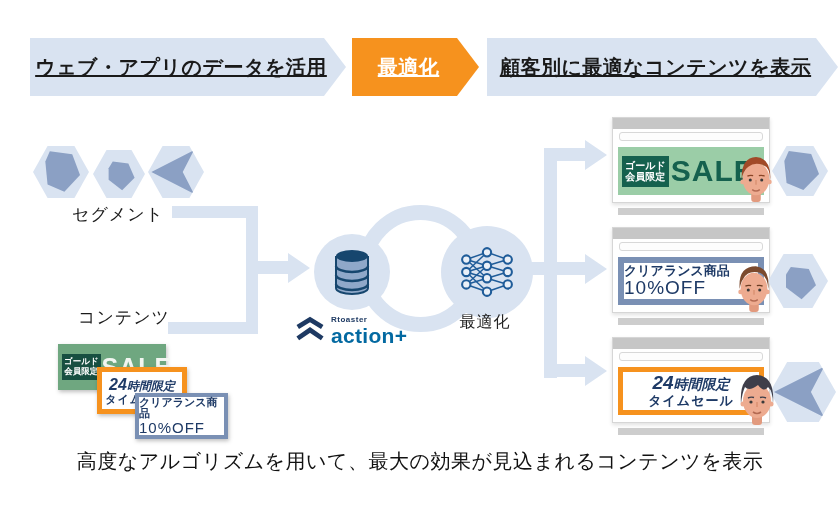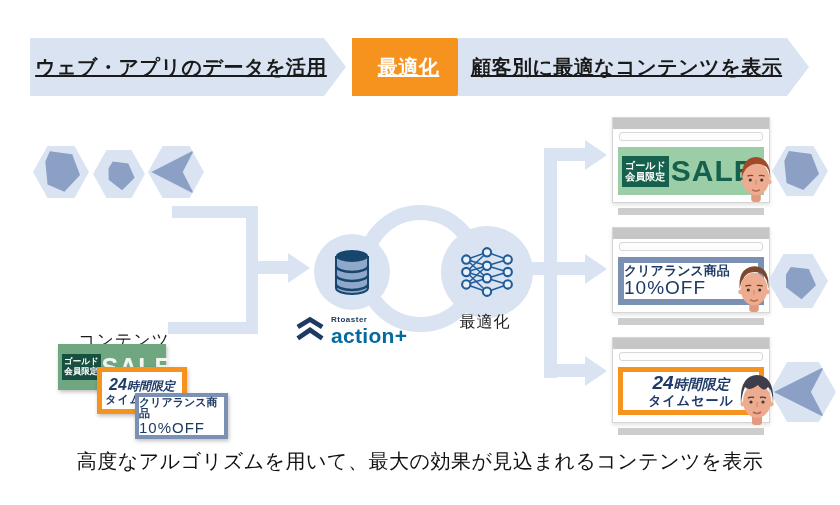--- a/index.html
+++ b/index.html
@@ -9,39 +9,39 @@
 
   
   .chev { position:absolute; top:38px; height:58px; display:flex; align-items:center;
           justify-content:center; font-weight:bold; font-size:20px; color:#1a1a1a;
           clip-path:polygon(0 0, calc(100% - 22px) 0, 100% 50%, calc(100% - 22px) 100%, 0 100%);
           padding-right:14px; letter-spacing:.5px;text-decoration:underline; }
   .chev.blue { background:#d9e3f1; }
   .chev.orange { background:#f6921e; color:#fff; }
   #chev1 { left:30px;  width:316px; }
   #chev2 { left:352px; width:127px; }
-  #chev3 { left:458px; width:351px; }
+  #chev3 { left:487px; width:351px; }
 
   
   .hex { position:absolute; background:#d9e3f1;
          clip-path:polygon(26% 0, 74% 0, 100% 50%, 74% 100%, 26% 100%, 0 50%); }
   .hex .poly { position:absolute; inset:0; background:#8ba0c4; }
   .poly.gem  { clip-path:polygon(30% 10%, 70% 16%, 84% 56%, 56% 88%, 26% 74%, 22% 30%); }
   .poly.blob { clip-path:polygon(38% 24%, 68% 28%, 80% 58%, 56% 84%, 30% 62%, 30% 38%); }
   .poly.arrowish { clip-path:polygon(6% 50%, 82% 8%, 62% 50%, 82% 92%); }
   #hexS1 { left:33px;  top:146px; width:56px; height:52px; }
   #hexS2 { left:93px;  top:150px; width:52px; height:48px; }
   #hexS3 { left:148px; top:146px; width:56px; height:52px; }
   #hexR1 { left:772px; top:146px; width:56px; height:50px; }
   #hexR2 { left:768px; top:254px; width:60px; height:54px; }
   #hexR3 { left:770px; top:362px; width:66px; height:60px; }
 
   .flow-label { position:absolute; font-size:17px; color:#1a1a1a; letter-spacing:1px; }
   #segLabel { left:72px; top:203px; }
-  #conLabel { left:78px; top:329px; }
+  #conLabel { left:78px; top:306px; }
 
   
   .bar { position:absolute; background:#d9e3f1; }
   .ahead { position:absolute; width:0; height:0; border-top:15px solid transparent;
            border-bottom:15px solid transparent; border-left:22px solid #d9e3f1; }
 
   
   #ring { position:absolute; left:357px; top:205px; width:127px; height:127px;
           border:15px solid #d9e3f1; border-radius:50%; background:transparent; }
   .circle { position:absolute; background:#d9e3f1; border-radius:50%;
@@ -126,20 +126,21 @@
   <div id="hexS1" class="hex">
       <div class="poly gem"></div>
     </div>
   <div id="hexS2" class="hex">
       <div class="poly blob"></div>
     </div>
   <div id="hexS3" class="hex">
       <div class="poly arrowish"></div>
     </div>
 
+  <div id="segLabel" class="flow-label">セグメント</div>
   <div id="conLabel" class="flow-label">コンテンツ</div>
 
   <div class="bar" style="left:172px; top:206px; width:86px; height:12px;"></div>
   <div class="bar" style="left:246px; top:206px; width:12px; height:128px;"></div>
   <div class="bar" style="left:168px; top:322px; width:90px; height:12px;"></div>
   <div class="bar" style="left:256px; top:261px; width:32px; height:13px;"></div>
   <div class="ahead" style="left:288px; top:253px;"></div>
 
   <div id="ring"></div>
   <div id="circleDb" class="circle">

